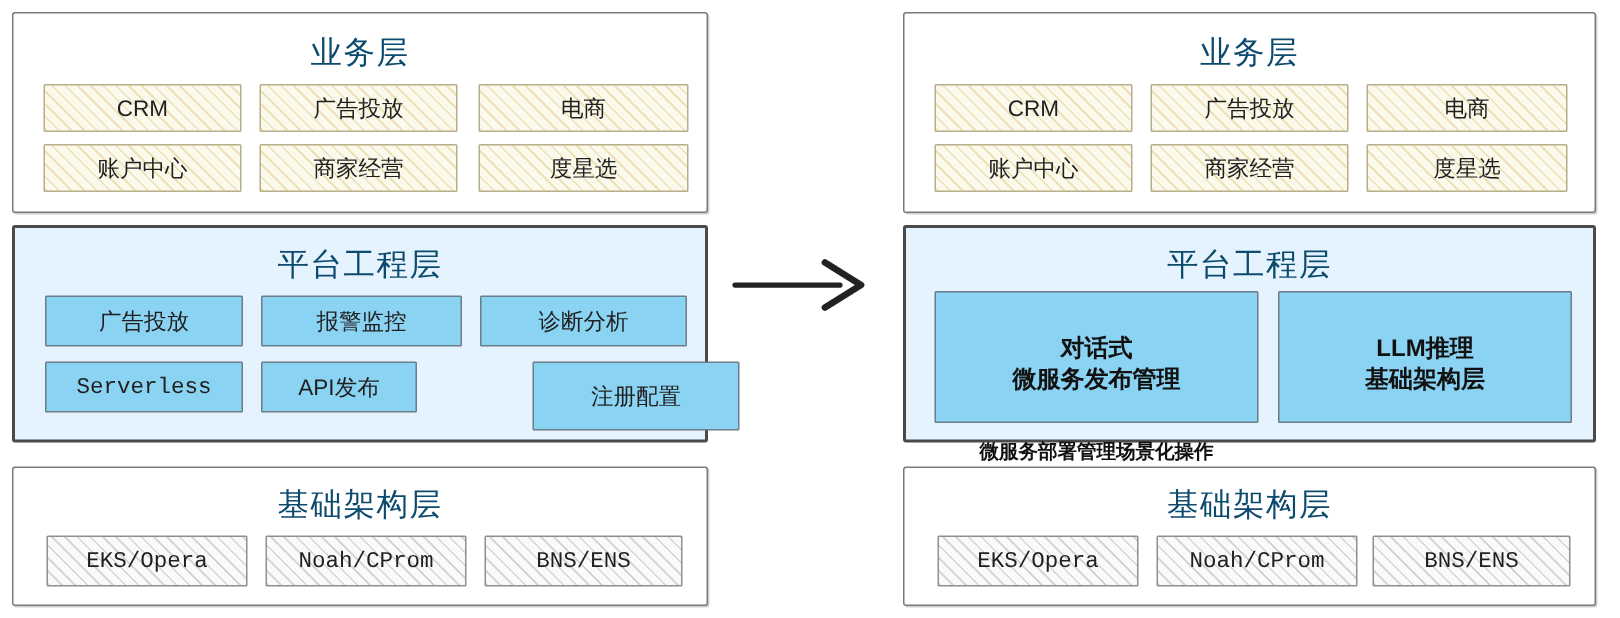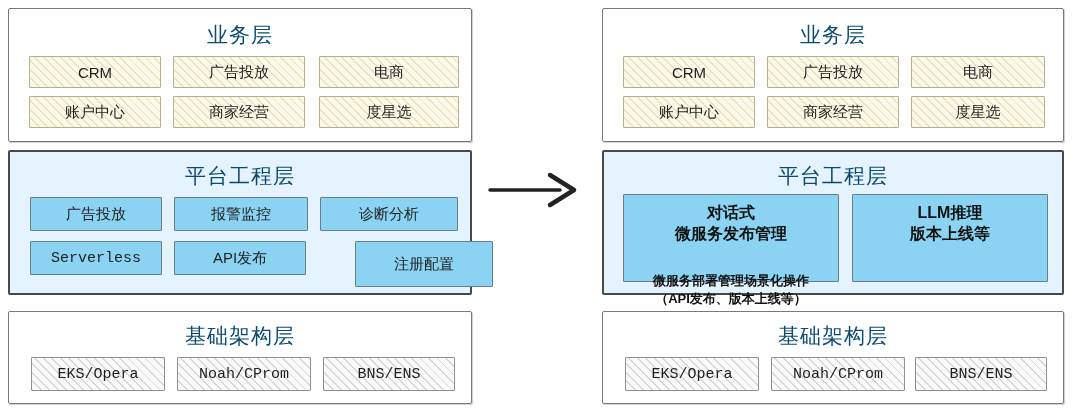--- a/index.html
+++ b/index.html
@@ -89,21 +89,21 @@
   .card{
     position:absolute;
     box-sizing:border-box;
     background:#8bd3f2;
     border:1.5px solid #6a7d88;
     border-radius:1px;
     display:flex;
     flex-direction:column;
     align-items:center;
     justify-content:flex-start;
-    padding-top:7px;
+    padding-top:27px;
     text-align:center;
   }
   .card-head{
     font-size:16px;
     font-weight:700;
     line-height:1.32;
     color:#111;
     white-space:pre-line;
   }
   .card-body{
@@ -156,21 +156,21 @@
     <div class="cell blue" style="left:164px;top:45px;width:134px;height:34px;">
         <span>报警监控</span>
       </div>
     <div class="cell blue" style="left:310px;top:45px;width:138px;height:34px;">
         <span>诊断分析</span>
       </div>
 
     <div class="cell blue mono" style="left:20px;top:89px;width:132px;height:34px;">
         <span>Serverless</span>
       </div>
-    <div class="cell blue" style="left:164px;top:89px;width:132px;height:34px;">
+    <div class="cell blue" style="left:164px;top:89px;width:104px;height:34px;">
         <span>API发布</span>
       </div>
     <div class="cell blue" style="left:310px;top:89px;width:138px;height:46px;margin-left:35px;">
         <span>注册配置</span>
       </div>
   </div>
 
   <div class="panel plain" style="left:8px;top:311px;width:464px;height:93px;">
     <div class="panel-title" style="top:10px;">基础架构层</div>
 
@@ -219,21 +219,21 @@
 
     <div class="card" style="left:19px;top:42px;width:216px;height:88px;">
       <div class="card-head">对话式
 微服务发布管理</div>
       <div class="card-body">微服务部署管理场景化操作
 （API发布、版本上线等）</div>
     </div>
 
     <div class="card" style="left:248px;top:42px;width:196px;height:88px;">
       <div class="card-head">LLM推理
-版本上线等</div>
+基础架构层</div>
     </div>
   </div>
 
   <div class="panel plain" style="left:602px;top:311px;width:462px;height:93px;">
     <div class="panel-title" style="top:10px;">基础架构层</div>
 
     <div class="cell gray" style="left:22px;top:45px;width:134px;height:34px;">
         <span>EKS/Opera</span>
       </div>
     <div class="cell gray" style="left:168px;top:45px;width:134px;height:34px;">

